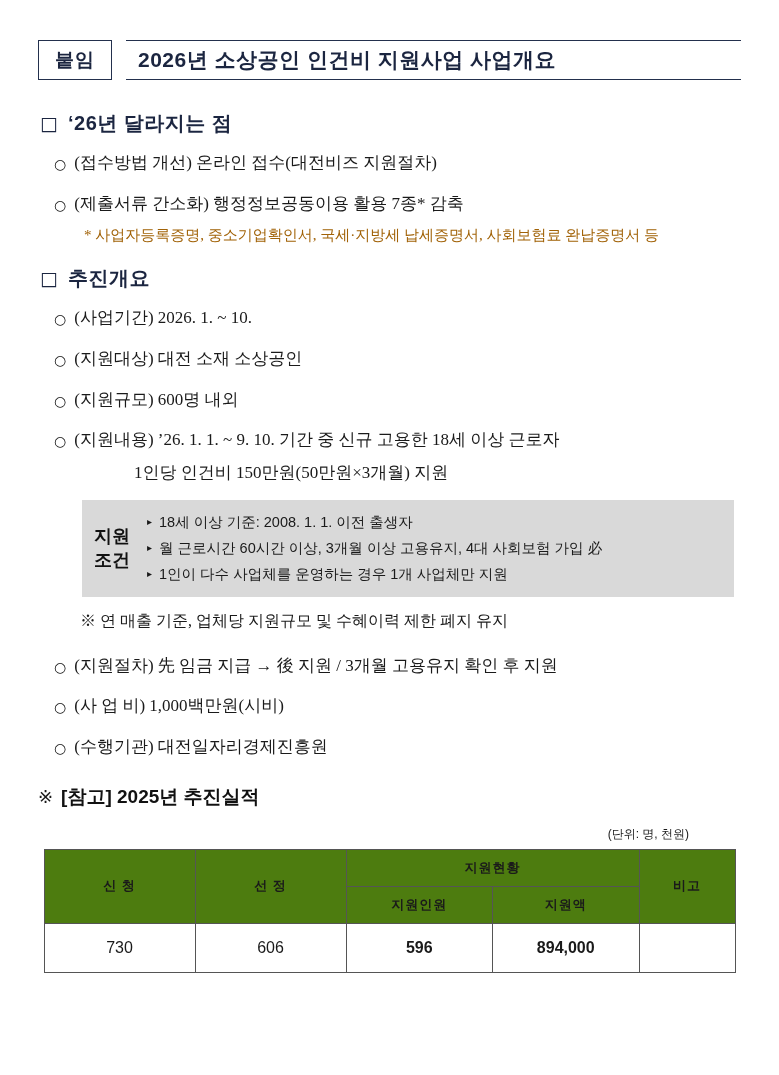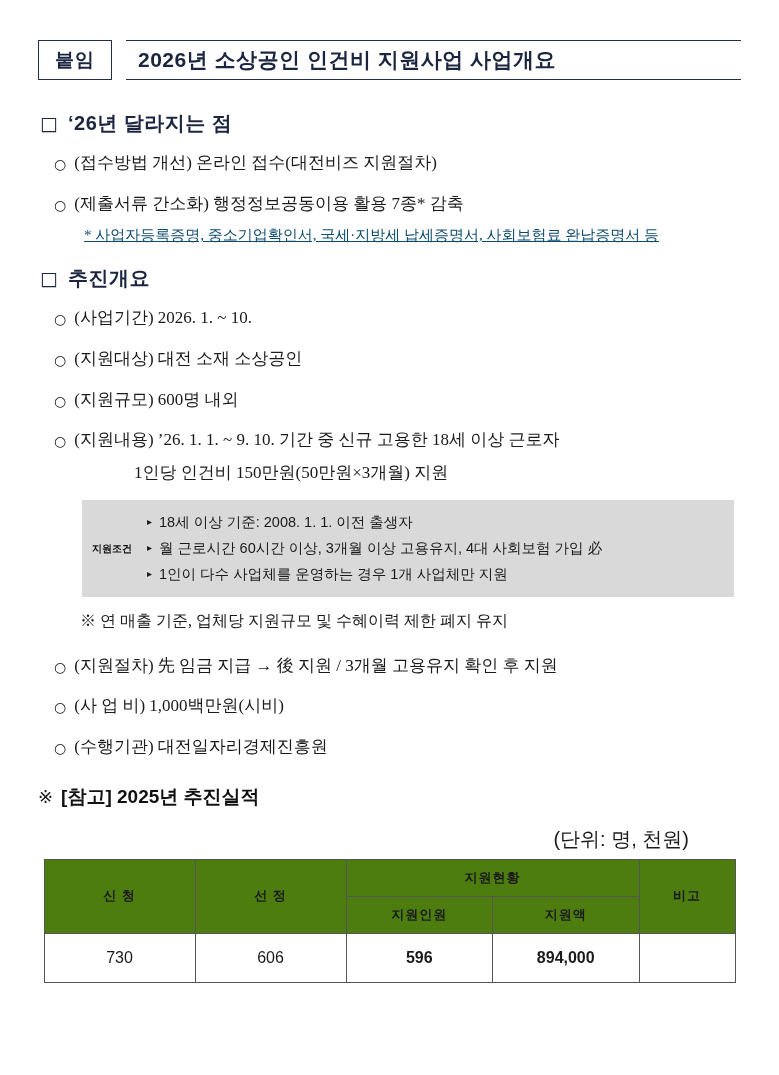--- a/index.html
+++ b/index.html
@@ -98,22 +98,21 @@
     margin-right: 8px;
     padding-top: 3px;
     color: #111;
   }
   .bullet .text {
     flex: 1;
   }
   .sub-note {
     margin: -6px 0 16px 46px;
     font-size: 15px;
-    color: #0c4a6e;
-    text-decoration: underline;
+    color: #a16207;
   }
   .indent-line {
     margin: -8px 0 16px 96px;
     font-size: 17px;
   }
   .star-note {
     margin: 14px 0 22px 42px;
     font-size: 16px;
   }
 
@@ -122,26 +121,26 @@
     display: flex;
     background: #d9d9d9;
     margin: 14px 0 6px 44px;
     width: 650px;
     border: 1px solid #d9d9d9;
   }
   .cond-label {
     width: 58px;
     min-width: 58px;
     display: flex;
-    flex-direction: row;
+    flex-direction: column;
     align-items: center;
     justify-content: center;
     font-family: "Liberation Sans", "DejaVu Sans", sans-serif;
     font-weight: bold;
-    font-size: 10px;
+    font-size: 18px;
     line-height: 1.35;
     color: #111;
   }
   .cond-items {
     flex: 1;
     padding: 12px 10px 12px 6px;
     font-family: "Liberation Sans", "DejaVu Sans", sans-serif;
     font-size: 14.5px;
   }
   .cond-item {
@@ -168,21 +167,21 @@
     font-family: "DejaVu Sans", sans-serif;
   }
   .ref-head .title {
     font-family: "Liberation Sans", "DejaVu Sans", sans-serif;
     font-weight: bold;
     font-size: 19px;
     color: #111;
   }
   .unit {
     text-align: right;
-    font-size: 20px;
+    font-size: 12px;
     margin: 16px 52px 6px 0;
     font-family: "Liberation Sans", "DejaVu Sans", sans-serif;
   }
 
   
   table.result {
     border-collapse: collapse;
     margin: 0 auto;
     width: 679px;
     table-layout: fixed;

